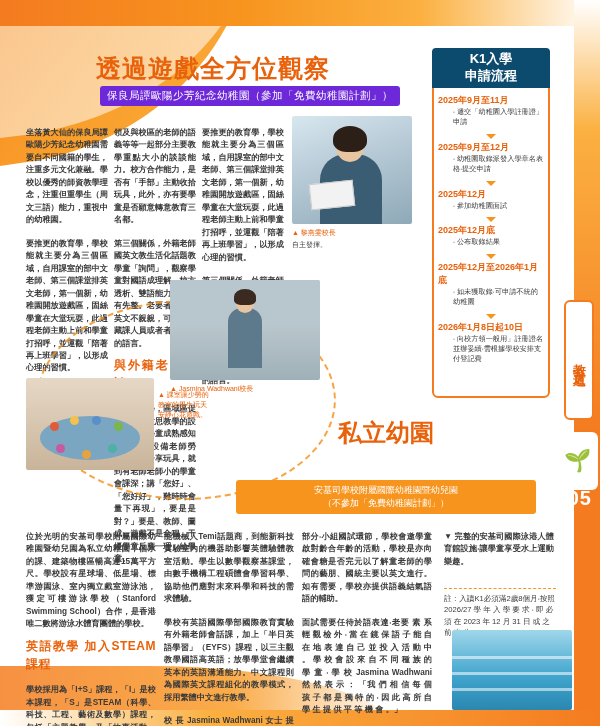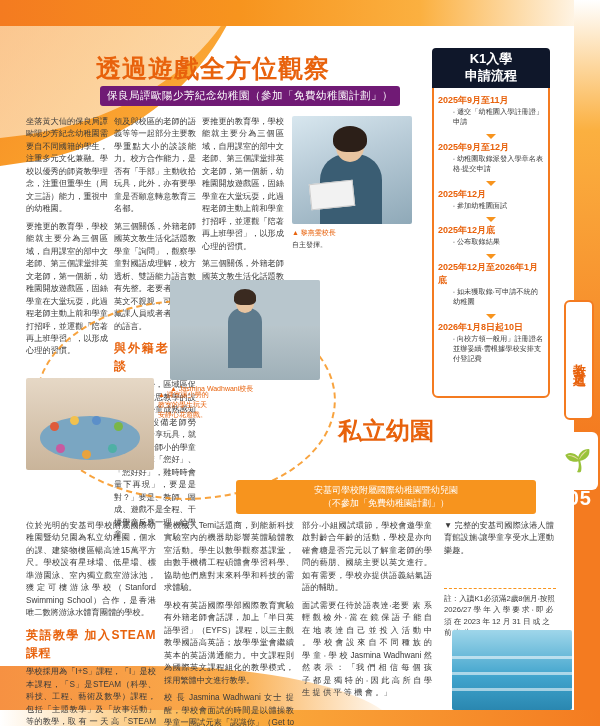--- a/index.html
+++ b/index.html
@@ -65,27 +65,27 @@
   }
 
   
   .headline {
     position:absolute; left:96px; top:52px; width:300px;
     font-size:25px; font-weight:bold; color:#e8620c; letter-spacing:1px;
     font-family:"DejaVu Sans", sans-serif;
   }
   .sub-banner {
     position:absolute; left:100px; top:86px; width:300px; height:20px;
-    background:#701a75; color:#fff; font-size:10.5px; border-radius:3px;
+    background:#6d28d9; color:#fff; font-size:10.5px; border-radius:3px;
     display:flex; align-items:center; justify-content:center; letter-spacing:.5px;
   }
 
   
   .col { position:absolute; font-size:8.2px; line-height:1.52; color:#3a3a3a; text-align:justify; }
-  .col p { margin:0 0 5px 0; }
+  .col p { margin:11px 0 5px 0;font-weight:bold; }
 
   .c1 { left:26px; top:116px; width:82px; }
   .c2 { left:114px; top:116px; width:82px; }
   .c3 { left:202px; top:116px; width:82px; }
 
   .sec-h {
     color:#e8620c; font-weight:bold; font-size:12px; margin:6px 0 4px 0;
     letter-spacing:.5px;
   }
 
@@ -154,37 +154,37 @@
   .dash-circle {
     position:absolute; left:36px; top:300px; width:300px; height:200px;
     border:2px dashed #f7941e; border-radius:50%;
     opacity:.85;
   }
 
   
   .mid-head {
     position:absolute; left:236px; top:418px; width:300px;
     font-size:24px; font-weight:bold; color:#e8620c; line-height:1.25;
-    text-align:center; font-family:Liberation Mono, monospace;
+    text-align:center; font-family:Liberation Sans, sans-serif;
   }
   .mid-banner {
     position:absolute; left:236px; top:480px; width:300px; height:34px;
     background:#f7941e; color:#fff; border-radius:3px;
     display:flex; flex-direction:column; align-items:center; justify-content:center;
     font-size:9px; line-height:1.5;
   }
 
   
   .flow {
     position:absolute; left:432px; top:48px; width:118px; height:350px;
     background:#ffffff; border:2px solid #f47b20; border-radius:6px;
   }
   .flow-title {
     position:absolute; left:432px; top:48px; width:118px; height:40px;
-    background:#0f172a; color:#fff; border-radius:4px 4px 0 0;
+    background:#0c4a6e; color:#fff; border-radius:4px 4px 0 0;
     display:flex; flex-direction:column; align-items:center; justify-content:center;
     font-size:13px; font-weight:bold; line-height:1.3;
   }
   .flow-list { position:absolute; left:438px; top:94px; width:106px; }
   .flow-item { margin-bottom:6px; }
   .flow-date { color:#e8620c; font-weight:bold; font-size:9px; }
   .flow-desc { font-size:7.2px; color:#3a3a3a; line-height:1.45; padding-left:3px;margin-left:12px; }
   .flow-arrow {
     width:0; height:0; border-left:5px solid transparent; border-right:5px solid transparent;
     border-top:5px solid #f7941e; margin:2px auto;

